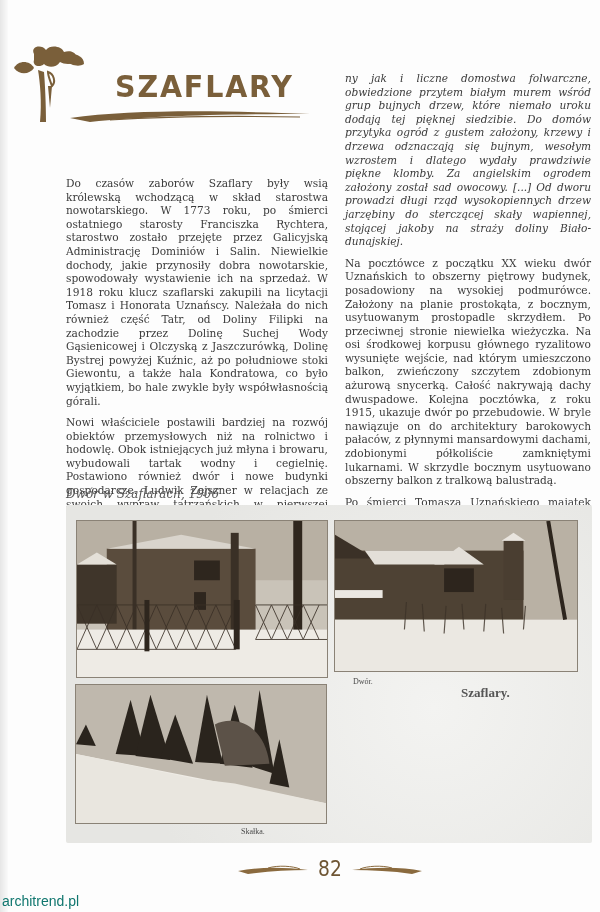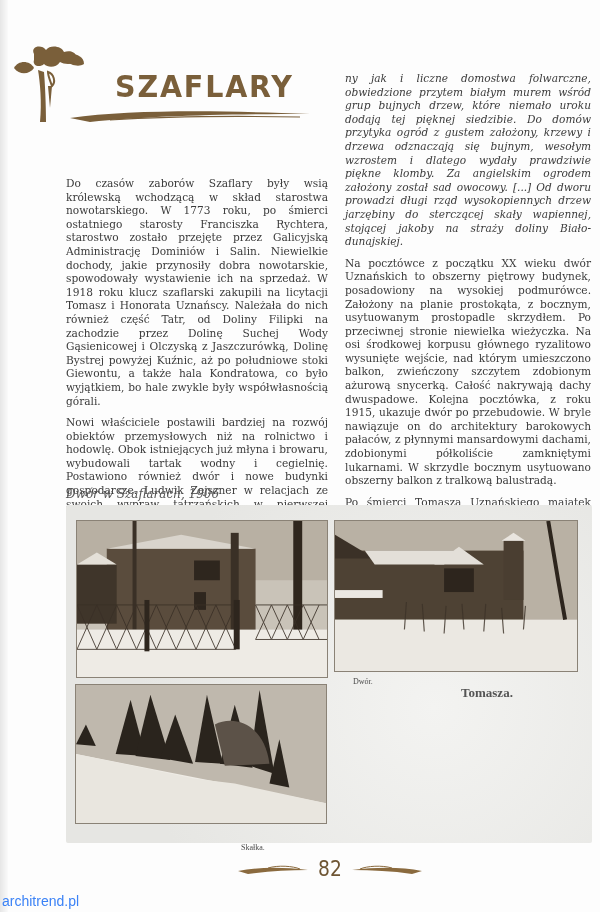--- a/index.html
+++ b/index.html
@@ -22,27 +22,27 @@
 
   .postcard { position: absolute; left: 66px; top: 505px; width: 526px; height: 338px; background: #e9e9e7; border-radius: 2px;
     background-image: radial-gradient(circle at 70% 60%, #f3f3f1 0%, #e6e6e3 70%); }
   .photo { position: absolute; overflow: hidden; border: 1px solid #8a8276; }
   .photo svg { display: block; width: 100%; height: 100%; }
   .photo-dwor1 { left: 10px; top: 15px; width: 252px; height: 158px; }
   .photo-dwor2 { left: 268px; top: 15px; width: 244px; height: 152px; }
   .photo-skalka { left: 9px; top: 179px; width: 252px; height: 140px; }
   .pc-label { position: absolute; font-family: "Liberation Serif", serif; color: #4a4a4a; padding-left: 37px; }
   .pc-dwor { left: 250px; top: 172px; font-size: 8px; }
-  .pc-skalka { left: 138px; top: 322px; font-size: 8px; margin-top: 16px; }
+  .pc-skalka { left: 138px; top: 322px; font-size: 8px; }
   .pc-szaflary { left: 358px; top: 180px; font-size: 13px; font-weight: bold; color: #555; }
 
   .footer-num { position: absolute; left: 318px; top: 856px; font-family: "DejaVu Sans", sans-serif; font-size: 22px; color: #6e5533; transform: scaleX(0.85); transform-origin: left; }
   .orn-left { position: absolute; left: 238px; top: 865px; width: 70px; height: 10px; }
   .orn-right { position: absolute; left: 352px; top: 865px; width: 70px; height: 10px; }
-  .watermark { position: absolute; left: 2px; top: 893px; font-family: "Liberation Sans", sans-serif; font-size: 14px; color: #3b82f6; }
+  .watermark { position: absolute; left: 2px; top: 893px; font-family: "Liberation Sans", sans-serif; font-size: 14px; color: #0f766e; }
 </style>
 </head>
 <body>
 
 <div class="page">
   <div class="spine"></div>
 
   <svg class="logo" viewBox="0 0 76 84">
     <g fill="#7a5f3a">
       <path d="M22 12 C18 4, 30 2, 34 8 C38 2, 50 4, 52 10 C58 8, 66 10, 64 18 C60 24, 52 22, 48 20 C44 26, 36 26, 32 22 C28 26, 20 24, 22 18 Z"></path>
@@ -129,21 +129,21 @@
           <polygon points="120,78 132,10 148,80"></polygon>
           <polygon points="145,80 160,20 178,84"></polygon>
           <polygon points="175,82 185,5 200,90"></polygon>
           <polygon points="195,100 205,55 215,104"></polygon>
         </g>
         <path d="M140 40 C160 30, 190 40, 195 80 L150 82 Z" fill="#5c5248"></path>
       </svg>
     </div>
     <div class="pc-label pc-dwor">Dwór.</div>
     <div class="pc-label pc-skalka">Skałka.</div>
-    <div class="pc-label pc-szaflary">Tomasza.</div>
+    <div class="pc-label pc-szaflary">Szaflary.</div>
   </div>
 
   <svg class="orn-left" viewBox="0 0 70 10">
     <path d="M0 6 C20 2, 45 2, 70 5 C50 5, 30 6, 10 9 Z" fill="#8a6a3e"></path>
     <path d="M30 3 C40 0, 55 1, 62 4" stroke="#8a6a3e" stroke-width="1" fill="none"></path>
   </svg>
   <div class="footer-num">82</div>
   <svg class="orn-right" viewBox="0 0 70 10">
     <path d="M70 6 C50 2, 25 2, 0 5 C20 5, 40 6, 60 9 Z" fill="#8a6a3e"></path>
     <path d="M40 3 C30 0, 15 1, 8 4" stroke="#8a6a3e" stroke-width="1" fill="none"></path>

